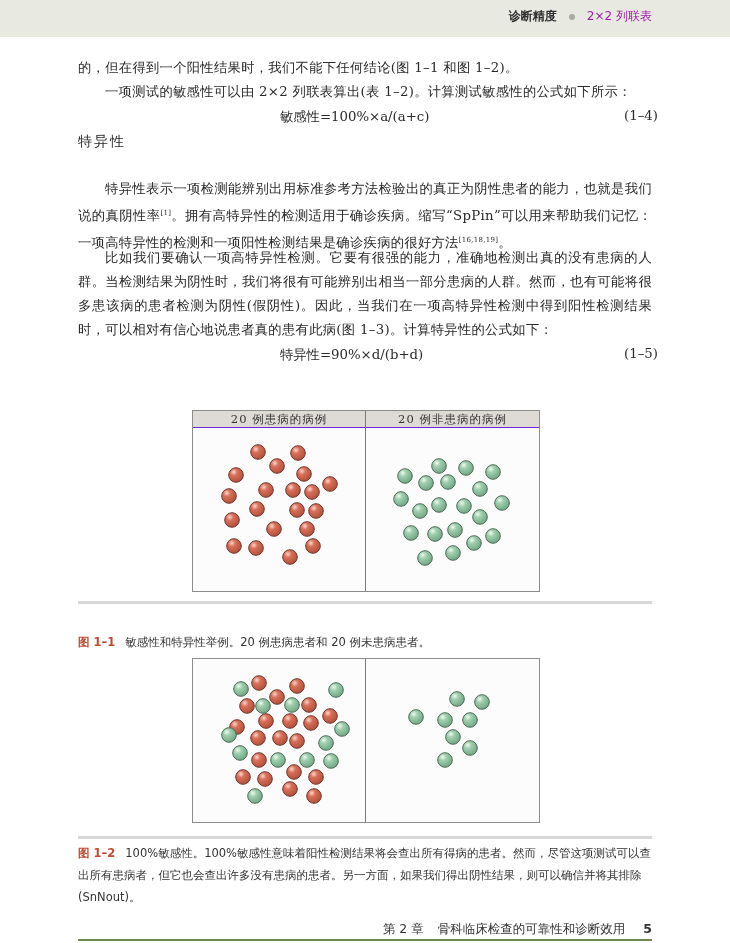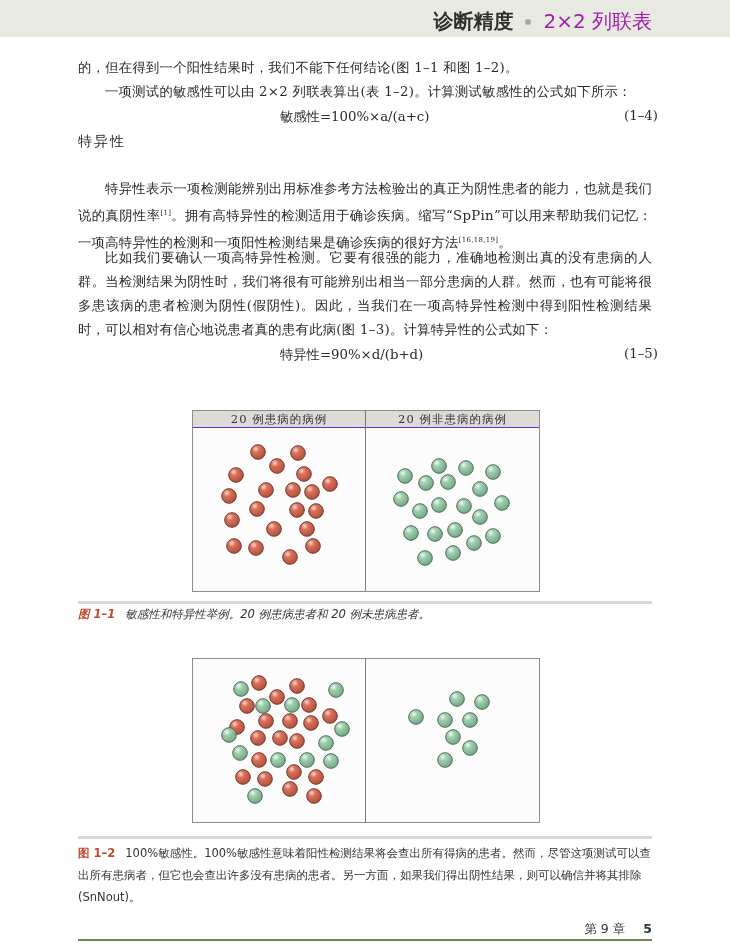--- a/index.html
+++ b/index.html
@@ -7,21 +7,21 @@
       width: 730px; height: 943px; position: relative; overflow: hidden;
       background: #ffffff;
       font-family: "DejaVu Serif", "Liberation Serif", serif;
       color: #2a2a2a;
     }
     .header-band {
       position: absolute; left: 0; top: 0; width: 730px; height: 37px;
       background: #e8eae1;
     }
     .header-title {
-      position: absolute; right: 78px; top: 8px; font-size: 20px;
+      position: absolute; right: 78px; top: 8px; font-size: 12px;
       font-family: "DejaVu Sans", "Liberation Sans", sans-serif; color: #2f2f2f;
       display: flex; align-items: center; gap: 8px;
     }
     .header-title .bold { font-weight: bold; }
     .header-title .dot { width: 6px; height: 6px; border-radius: 50%; background: #a9aca3; display: inline-block; margin: 0 4px; }
     .header-title .sub { color: #a21caf; }
 
     .para {
       position: absolute; left: 78px; width: 574px; font-size: 13.3px; line-height: 24px;
       letter-spacing: 0.3px; text-align: justify; color: #2a2a2a;
@@ -153,21 +153,21 @@
       <circle cx="45" cy="105" r="7.3" fill="url(#gg-fig1-right)" stroke="#4f6b58" stroke-width="1"></circle>
       <circle cx="69" cy="106" r="7.3" fill="url(#gg-fig1-right)" stroke="#4f6b58" stroke-width="1"></circle>
       <circle cx="89" cy="102" r="7.3" fill="url(#gg-fig1-right)" stroke="#4f6b58" stroke-width="1"></circle>
       <circle cx="108" cy="115" r="7.3" fill="url(#gg-fig1-right)" stroke="#4f6b58" stroke-width="1"></circle>
       <circle cx="127" cy="108" r="7.3" fill="url(#gg-fig1-right)" stroke="#4f6b58" stroke-width="1"></circle>
       <circle cx="59" cy="130" r="7.3" fill="url(#gg-fig1-right)" stroke="#4f6b58" stroke-width="1"></circle>
       <circle cx="87" cy="125" r="7.3" fill="url(#gg-fig1-right)" stroke="#4f6b58" stroke-width="1"></circle>
     </svg>
 </div>
 <div class="caption-rule" style="top:601px;"></div>
-<div class="caption" style="top:603px;font-style:italic;">
+<div class="caption" style="top:631px;">
   <span class="label">图 1–1</span><span>敏感性和特异性举例。20 例患病患者和 20 例未患病患者。</span>
 </div>
 
 <div class="figure-box" style="left:192px; top:658px; width:346px; height:163px;">
   <div class="divider" style="left:172px;"></div>
   <svg class="balls" id="fig2-left" style="left:0; top:0;" width="172" height="163">
       <defs>
         <radialGradient id="gr-fig2-left" cx="35%" cy="30%" r="70%">
           <stop offset="0%" stop-color="#ffd8cc"></stop>
           <stop offset="35%" stop-color="#d9705a"></stop>
@@ -234,16 +234,17 @@
       <circle cx="104" cy="89" r="7.3" fill="url(#gg-fig2-right)" stroke="#4f6b58" stroke-width="1"></circle>
       <circle cx="79" cy="101" r="7.3" fill="url(#gg-fig2-right)" stroke="#4f6b58" stroke-width="1"></circle>
     </svg>
 </div>
 <div class="caption-rule" style="top:836px;"></div>
 <div class="caption" style="top:842px;">
   <span class="label">图 1–2</span><span>100%敏感性。100%敏感性意味着阳性检测结果将会查出所有得病的患者。然而，尽管这项测试可以查出所有患病者，但它也会查出许多没有患病的患者。另一方面，如果我们得出阴性结果，则可以确信并将其排除(SnNout)。</span>
 </div>
 
 <div class="footer">
-  <span>第 9 章</span>
+  <span>第 2 章</span>
+  <span>骨科临床检查的可靠性和诊断效用</span>
   <span class="pg">5</span>
 </div>
 <div class="footer-rule"></div>
 
 </body></html>

